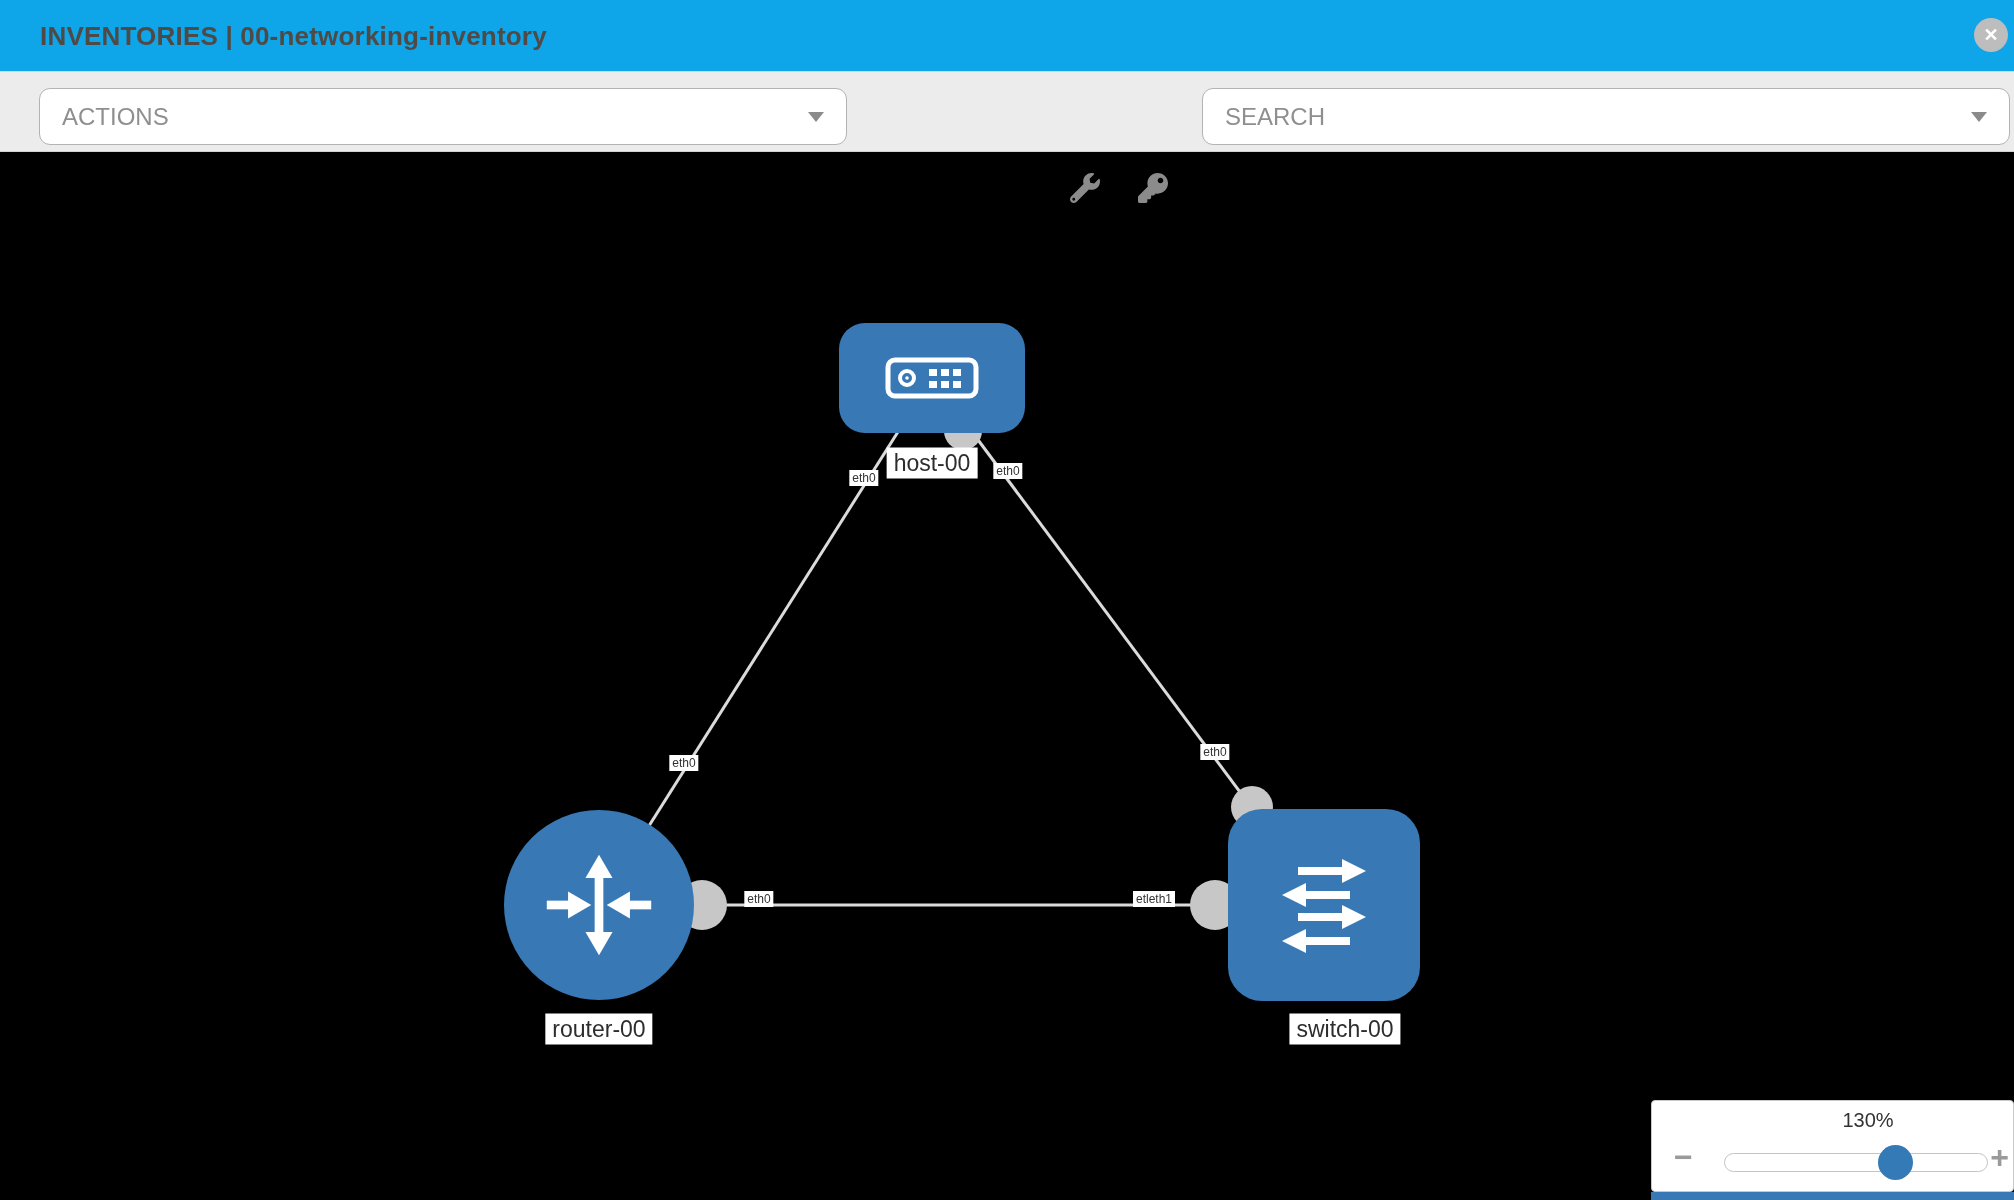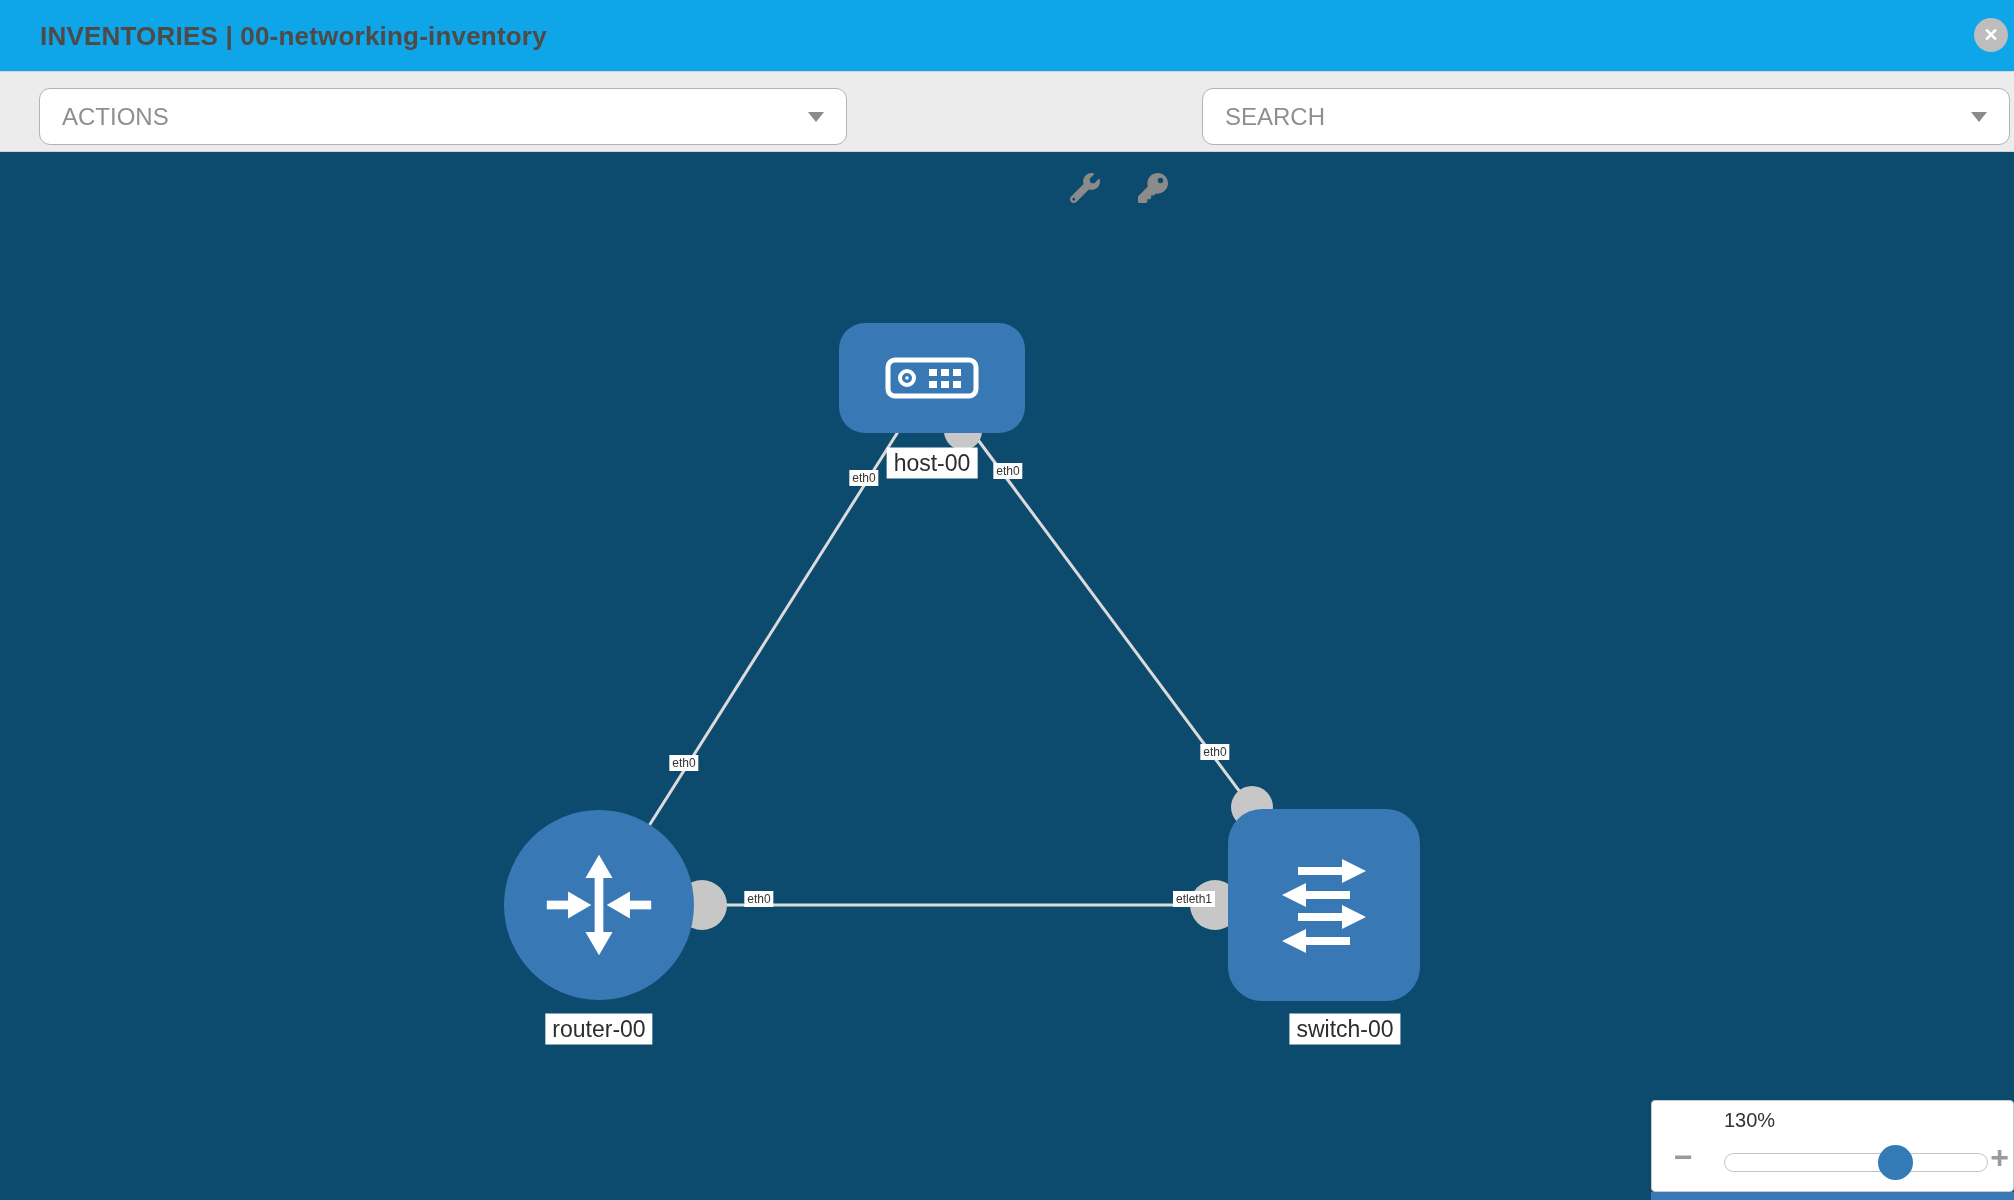--- a/index.html
+++ b/index.html
@@ -40,21 +40,21 @@
   }
   .tool-icon {
     position:absolute; top:96px; width:40px; height:40px; border:none; background:transparent;
     display:flex; align-items:center; justify-content:center; cursor:pointer;
   }
   .tool-icon.wrench { left:1065px; }
   .tool-icon.key { left:1133px; }
   .tool-icon svg { width:30px; height:30px; fill:#8b8b8b; }
 
   
-  .canvas { position:absolute; top:152px; left:0; right:0; bottom:0; background:#0c4a6e; }
+  .canvas { position:absolute; top:152px; left:0; right:0; bottom:0; background:#000000; }
   .links { position:absolute; left:0; top:0; }
 
   .node {
     position:absolute; background:#3879b5;
     display:flex; align-items:center; justify-content:center; cursor:pointer;
   }
   .node.host   { left:839px;  top:171px; width:186px; height:110px; border-radius:26px; }
   .node.router { left:504px;  top:658px; width:190px; height:190px; border-radius:50%; }
   .node.switch { left:1228px; top:657px; width:192px; height:192px; border-radius:34px; }
 
@@ -66,21 +66,21 @@
     position:absolute; transform:translate(-50%,-50%);
     background:#ffffff; color:#333333; font-size:12px; padding:1px 3px; white-space:nowrap;
   }
 
   
   .zoom-panel {
     position:absolute; left:1651px; top:1100px; right:0; height:92px;
     background:#ffffff; border:1px solid #c9c9c9; border-radius:4px; z-index:21;
   }
   .zoom-level {
-    position:absolute; left:72px; top:8px; width:264px; text-align:left;
+    position:absolute; left:84px; top:8px; width:264px; text-align:center;
     font-size:20px; color:#333333;
   }
   .zoom-btn {
     position:absolute; top:40px; border:none; background:transparent;
     font-size:32px; font-weight:700; color:#9a9a9a; cursor:pointer; line-height:32px;
   }
   .zoom-btn.minus { left:22px; }
   .zoom-btn.plus { right:4px; }
   .zoom-track {
     position:absolute; left:72px; top:52px; width:264px; height:19px;
@@ -178,21 +178,21 @@
 
   <div class="node-label" style="left:932px; top:311px;">host-00</div>
   <div class="node-label" style="left:599px; top:877px;text-align:center;">router-00</div>
   <div class="node-label" style="left:1324px; top:877px;margin-left:21px;">switch-00</div>
 
   <div class="edge-label" style="left:864px;  top:326px;">eth0</div>
   <div class="edge-label" style="left:1008px; top:319px;">eth0</div>
   <div class="edge-label" style="left:684px;  top:611px;">eth0</div>
   <div class="edge-label" style="left:1215px; top:600px;">eth0</div>
   <div class="edge-label" style="left:759px;  top:747px;">eth0</div>
-  <div class="edge-label" style="left:1194px; top:747px;">etleth1</div>
+  <div class="edge-label" style="left:1154px; top:747px;">etleth1</div>
 </div>
 
 <div class="zoom-panel">
   <div class="zoom-level">130%</div>
   <button class="zoom-btn minus"><span>−</span></button>
   <div class="zoom-track"></div>
   <div class="zoom-handle"></div>
   <button class="zoom-btn plus"><span>+</span></button>
 </div>
 <div class="footer-strip"></div>

